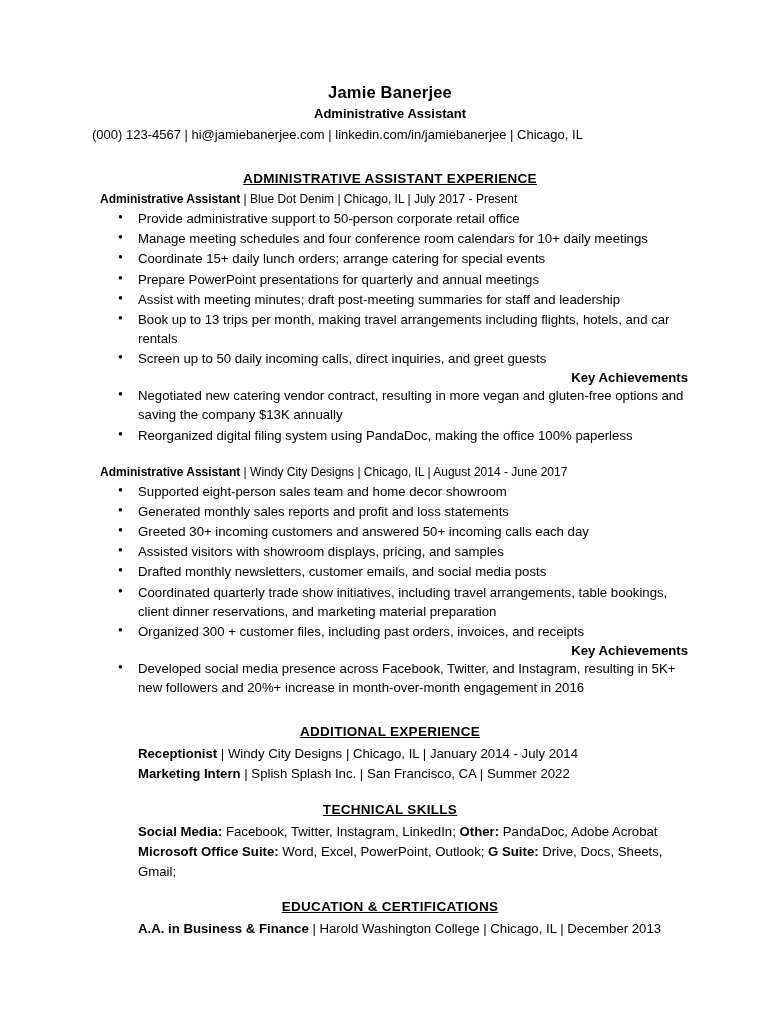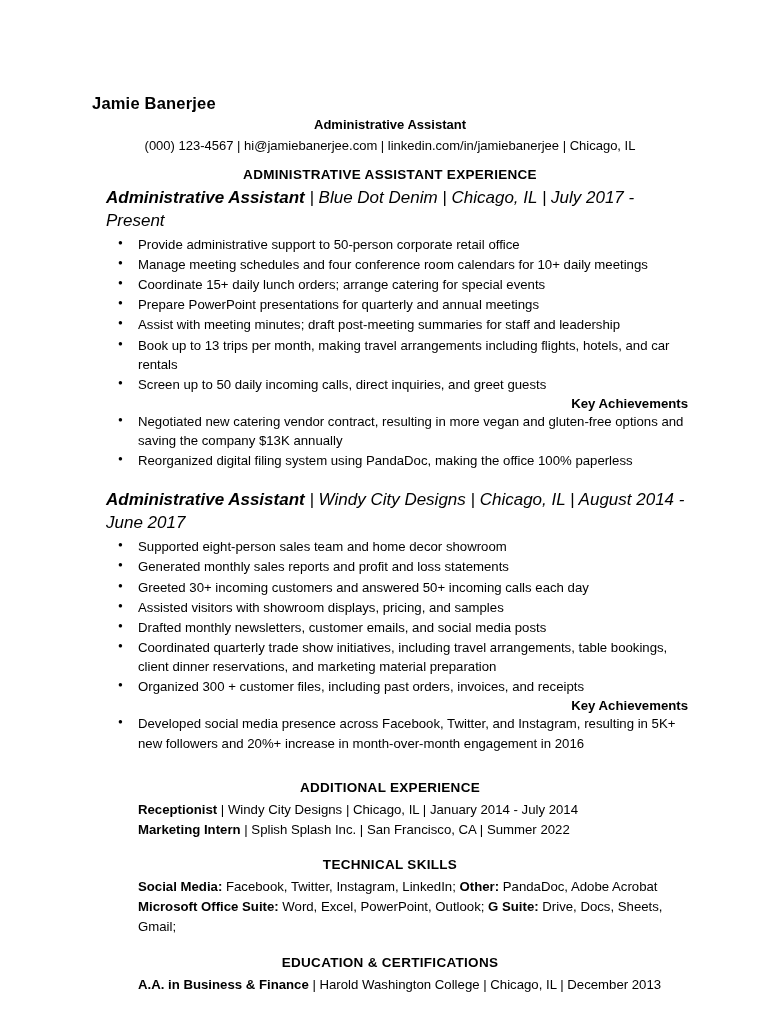--- a/index.html
+++ b/index.html
@@ -18,49 +18,49 @@
   .page {
     position: absolute;
     left: 0; top: 0;
     width: 780px;
     height: 1009px;
     background: #ffffff;
     box-sizing: border-box;
     padding: 78px 92px 0 92px;
   }
   .name {
-    text-align: left;
+    text-align: center;
     font-size: 16.5px;
     font-weight: bold;
     letter-spacing: 0.2px;
-    margin: 16px 0 4px 0;
+    margin: 5px 0 4px 0;
   }
   .jobtitle {
     text-align: center;
     font-size: 13px;
     font-weight: bold;
     margin: 0 0 6px 0;
   }
   .contact {
-    text-align: center;
+    text-align: left;
     font-size: 13px;
-    margin: 0 0 14px 0;
+    margin: 0 0 29px 0;
   }
   .section-title {
     text-align: center;
     font-size: 13.5px;
     font-weight: bold;
+    text-decoration: underline;
     letter-spacing: 0.3px;
     margin: 0 0 5px 0;
   }
   .entry-head {
-    font-size: 17px;
-    margin: 0 0 2px 14px;
+    font-size: 12px;
+    margin: 0 0 2px 8px;
     line-height: 1.35;
-    font-style: italic;
   }
   .entry-head b {
     font-weight: bold;
   }
   ul.bullets {
     list-style: none;
     margin: 0 0 0 0;
     padding: 0;
   }
   ul.bullets li {

